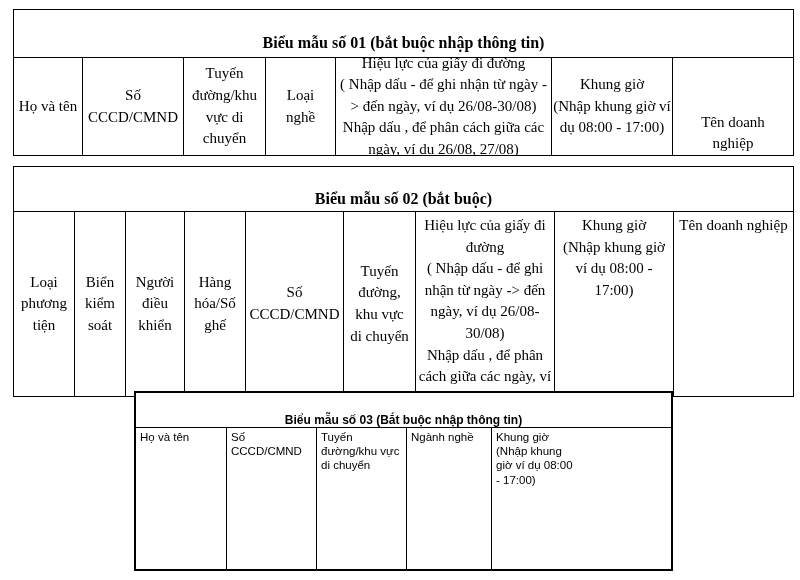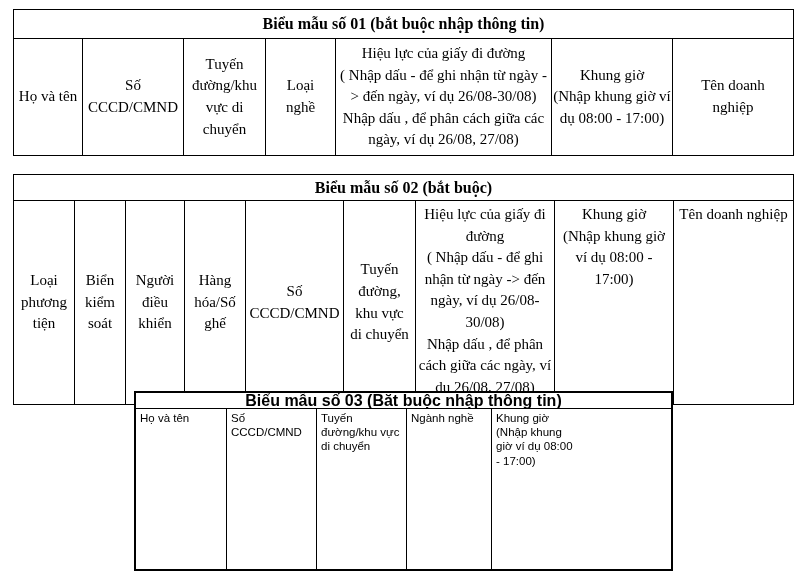--- a/index.html
+++ b/index.html
@@ -19,50 +19,51 @@
     flex-direction: column;
     background: #fff;
   }
   .title-row {
     border-bottom: 1px solid #000;
     display: flex;
     align-items: center;
     justify-content: center;
     text-align: left;
     flex: 0 0 auto;
+    margin-top: 19px;
   }
   .hdr-row { display: flex; flex: 1 1 auto; min-height: 0; }
   .cell {
     border-right: 1px solid #000;
     display: flex;
     align-items: center;
     justify-content: center;
     text-align: center;
     flex: 0 0 auto;
     overflow: hidden;
   }
-  .cell:last-child { border-right: none; flex: 1 1 auto; }
+  .cell:last-child { border-right: none; flex: 1 1 auto; align-items: flex-end; }
   .cell.top { align-items: flex-start; padding-top: 3px; }
   .txt { white-space: pre-line; }
   .t1, .t2 { font-family: "Liberation Serif", "DejaVu Serif", serif; font-size: 15px; }
   .t1 .cell, .t2 .cell { line-height: 21.6px; padding-left: 1px; padding-right: 1px; }
   .t1 .title-row, .t2 .title-row { font-size: 16px; font-weight: bold; line-height: 1; }
   .t1 { left: 13px; top: 9px;  width: 781px; height: 147px; }
   .t1 .title-row { height: 29px; }
-  .t2 { left: 13px; top: 174px; width: 781px; height: 231px; }
+  .t2 { left: 13px; top: 166px; width: 781px; height: 231px; }
   .t2 .title-row { height: 26px; }
 
   
   .t3 {
     left: 134px; top: 391px; width: 539px; height: 180px;
     border-width: 2px;
     font-family: "Liberation Sans", "DejaVu Sans", sans-serif;
     font-size: 11.5px;
   }
-  .t3 .title-row { height: 16px; font-size: 16px; font-weight: bold; }
+  .t3 .title-row { height: 16px; font-size: 12px; font-weight: bold; }
   .t3 .cell {
     display: block;
     text-align: left;
     padding: 2px 2px 0 4px;
     line-height: 14.2px;
   }
 </style>
 </head>
 <body>
 

